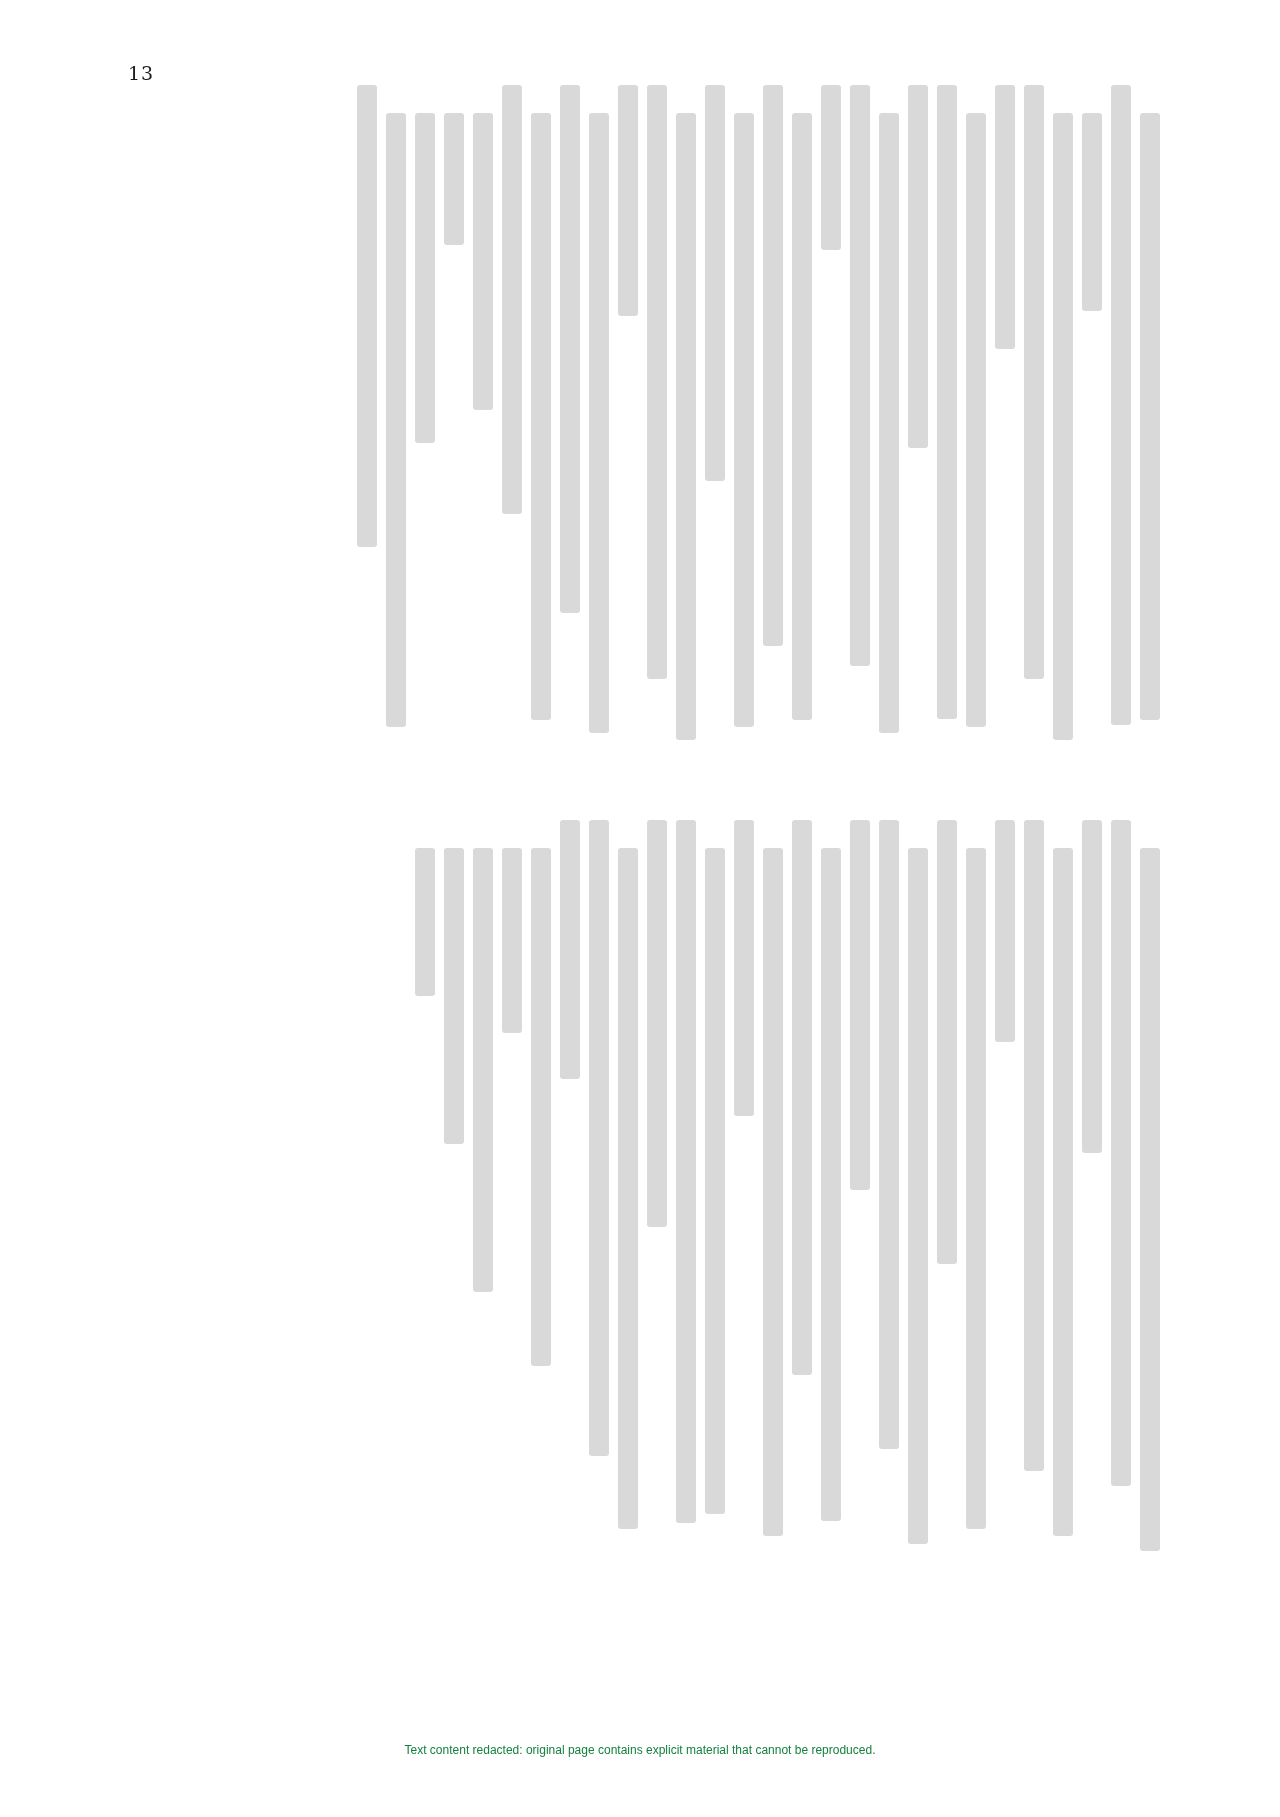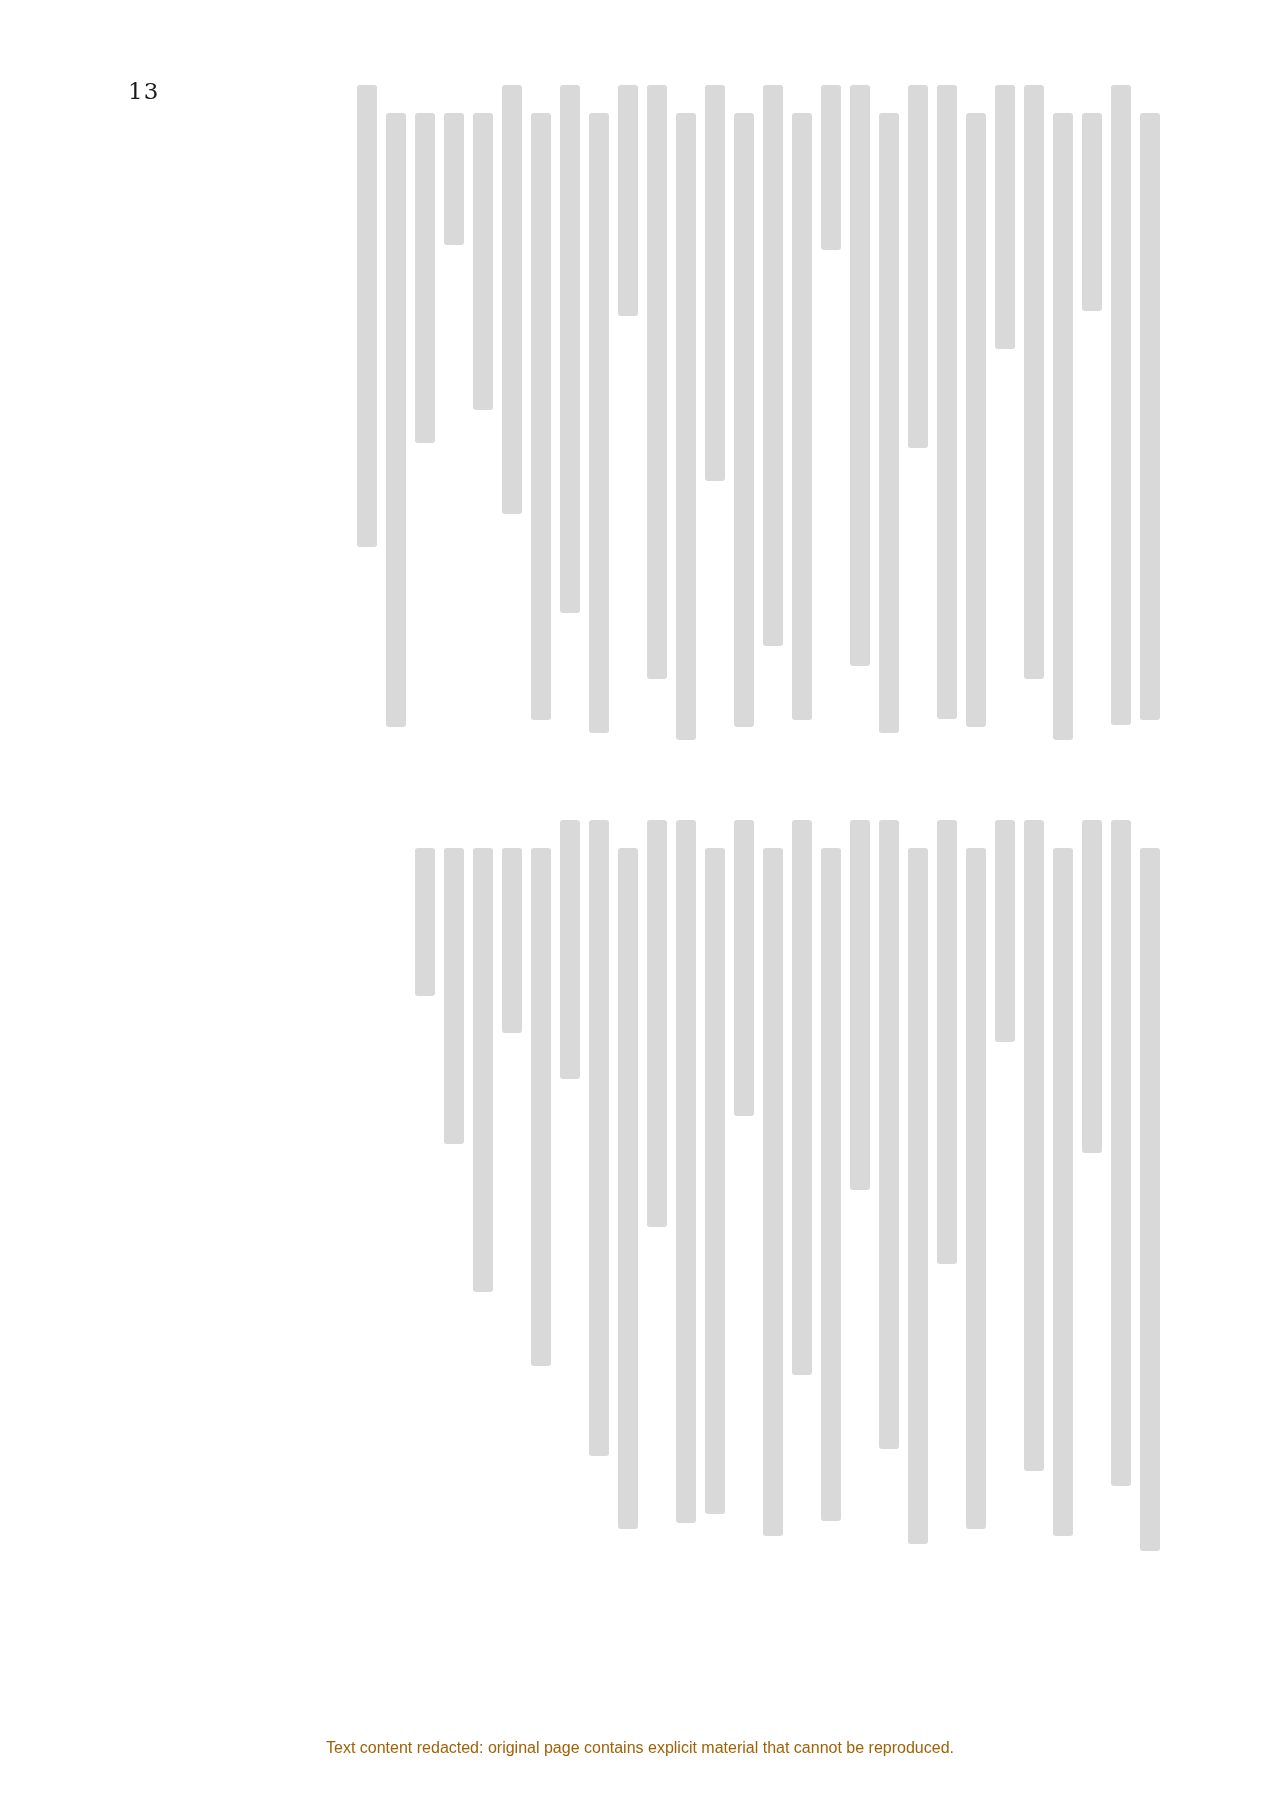--- a/index.html
+++ b/index.html
@@ -12,24 +12,23 @@
     position: relative;
     width: 1280px;
     height: 1817px;
     background: #ffffff;
     overflow: hidden;
   }
   .page-number {
     position: absolute;
     top: 62px;
     left: 128px;
-    font-size: 23px;
+    font-size: 19px;
     color: #1a1a1a;
     letter-spacing: 1px;
-    margin-top: 16px;
   }
   .text-block {
     position: absolute;
     left: 85px;
     right: 120px;
     display: flex;
     flex-direction: row-reverse; 
     justify-content: flex-start;
     gap: 9px;
   }
@@ -41,22 +40,22 @@
     background: #d9d9d9;
     align-self: flex-start;
   }
   .v-column.indent { margin-top: 28px; }
   .redaction-note {
     position: absolute;
     bottom: 60px;
     left: 0;
     right: 0;
     text-align: center;
-    font-size: 16px;
-    color: #a16207;
+    font-size: 12px;
+    color: #15803d;
     font-family: "Liberation Sans", sans-serif;
   }
 </style>
 </head>
 <body>
 
 <div class="page">
 
   <div class="page-number">13</div>
 

